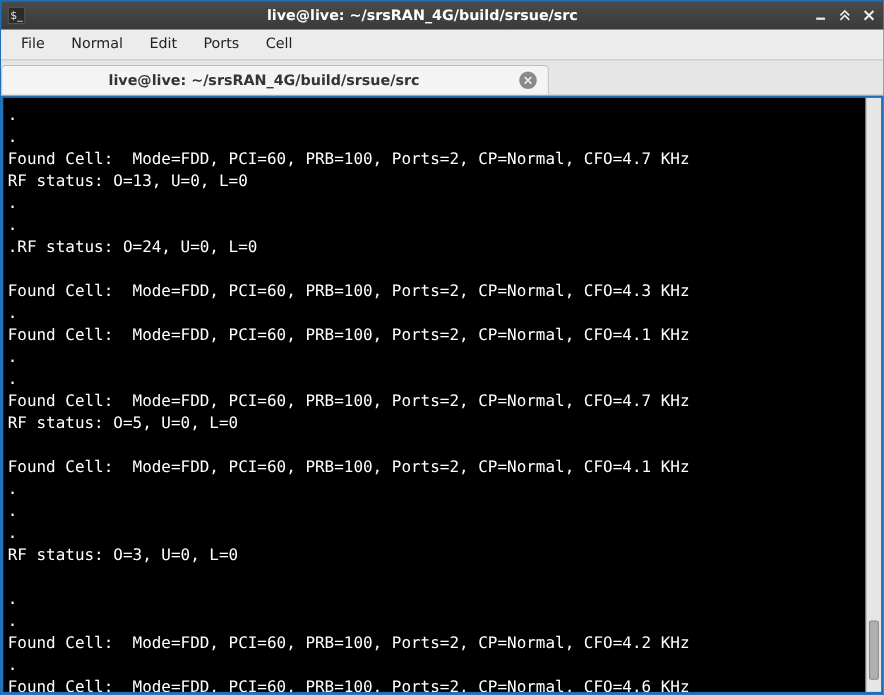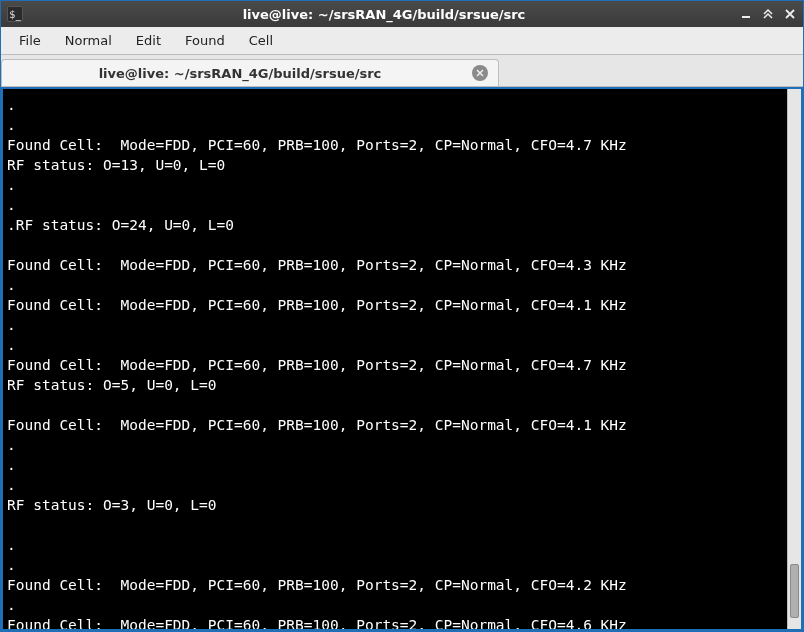--- a/index.html
+++ b/index.html
@@ -137,21 +137,21 @@
             <path d="M1 1 L9 9 M9 1 L1 9" stroke="#eee" stroke-width="1.8"></path>
           </svg>
       </div>
     </div>
   </div>
 
   <div class="menubar">
     <div class="menu-item">File</div>
     <div class="menu-item">Normal</div>
     <div class="menu-item">Edit</div>
-    <div class="menu-item">Found</div>
+    <div class="menu-item">Ports</div>
     <div class="menu-item">Cell</div>
   </div>
 
   <div class="tabbar">
     <div class="tab">
       <span class="tab-label">live@live: ~/srsRAN_4G/build/srsue/src</span>
       <span class="tab-close">
         <svg width="8" height="8" viewBox="0 0 8 8">
             <path d="M1 1 L7 7 M7 1 L1 7" stroke="#eee" stroke-width="1.5"></path>
           </svg>

